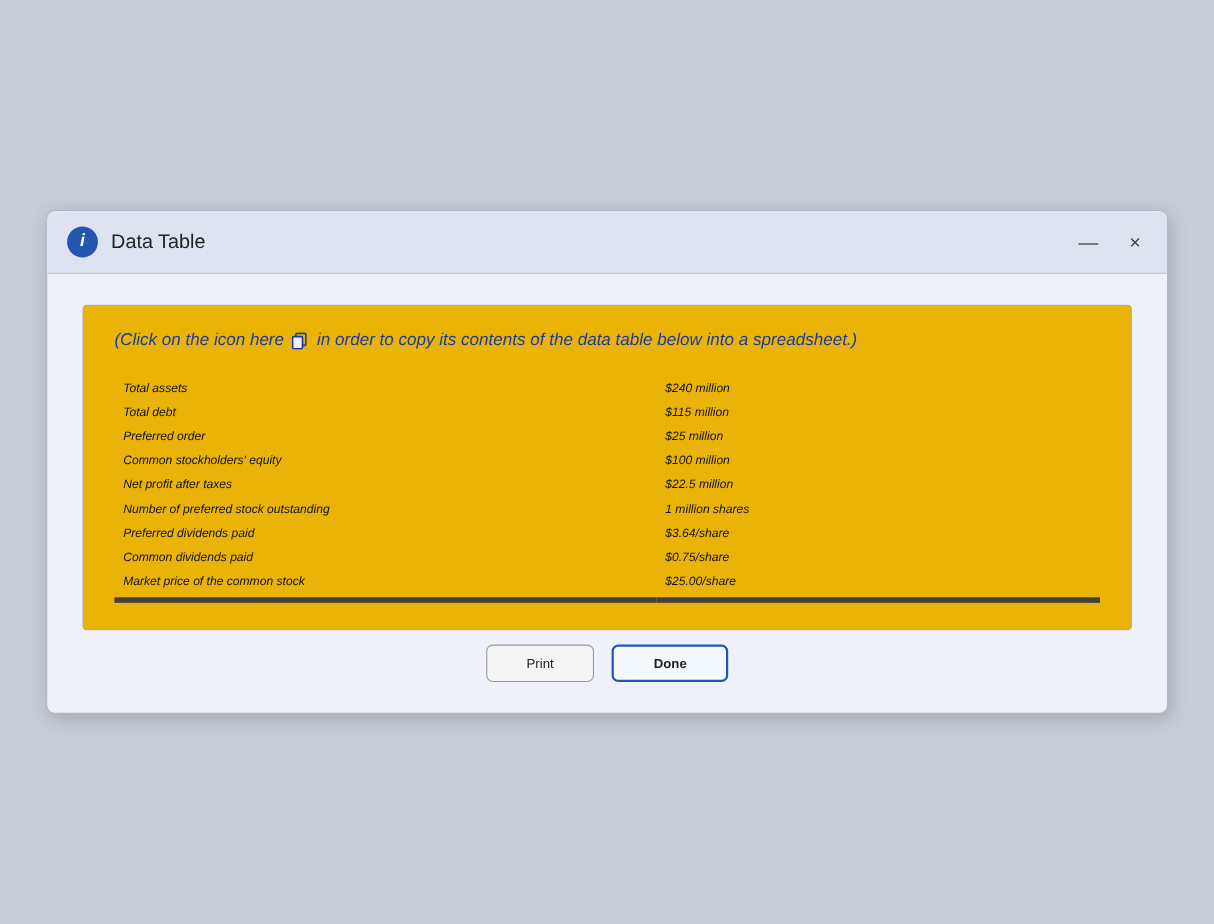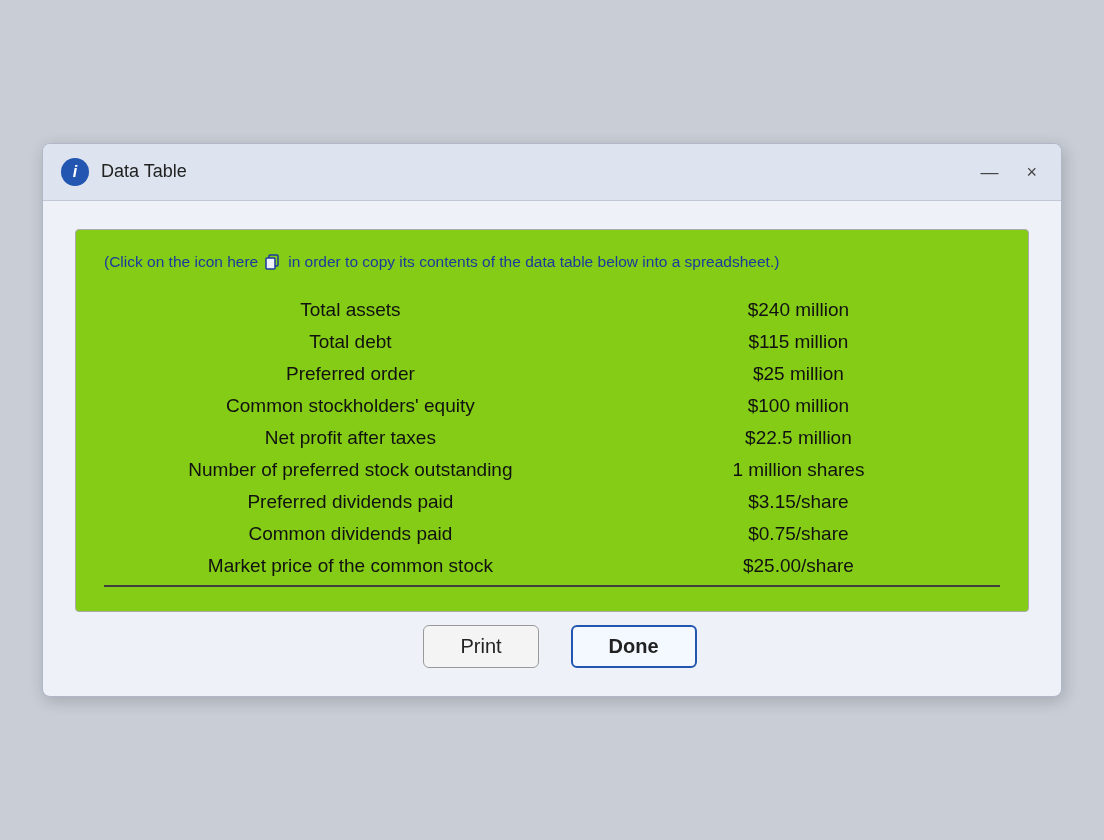--- a/index.html
+++ b/index.html
@@ -74,23 +74,24 @@
       line-height: 1;
     }
 
     .window-body {
       padding: 28px 32px 28px 32px;
     }
 
     .content-box {
       border: 1px solid #aaa;
       border-radius: 4px;
-      background: #84cc16;
+      background: #eab308;
       padding: 20px 28px 24px 28px;
       margin-bottom: 13px;
+      font-style: italic;
     }
 
     .instruction-text {
       color: #1a3a9e;
       font-size: 15.5px;
       line-height: 1.5;
       margin-bottom: 18px;
       display: flex;
       flex-wrap: wrap;
       align-items: center;
@@ -111,27 +112,26 @@
       height: 16px;
     }
 
     .data-table {
       width: 100%;
       border-collapse: collapse;
     }
 
     .data-table tbody tr td {
       padding: 5px 8px;
-      font-size: 19px;
+      font-size: 11px;
       color: #111;
-      text-align: center;
     }
 
     .data-table tbody tr:last-child td {
-      border-bottom: 2px solid #404040;
+      border-bottom: 5px solid #404040;
       padding-bottom: 8px;
     }
 
     .data-table tbody tr:first-child td {
       padding-top: 8px;
     }
 
     .col-label {
       text-align: left;
       width: 55%;
@@ -144,27 +144,26 @@
 
     .button-row {
       display: flex;
       justify-content: center;
       gap: 16px;
       margin-top: 4px;
     }
 
     .btn {
       padding: 8px 36px;
-      font-size: 20px;
+      font-size: 12px;
       border-radius: 6px;
       cursor: pointer;
       border: 1.5px solid #999;
       background: #f4f4f4;
       color: #222;
-      margin-left: 16px;
     }
 
     .btn-primary {
       border: 2.5px solid #2356b0;
       background: #f4f8ff;
       color: #222;
       font-weight: bold;
     }
   </style>
 </head>
@@ -216,21 +215,21 @@
             <tr>
               <td class="col-label">Net profit after taxes</td>
               <td class="col-value">$22.5 million</td>
             </tr>
             <tr>
               <td class="col-label">Number of preferred stock outstanding</td>
               <td class="col-value">1 million shares</td>
             </tr>
             <tr>
               <td class="col-label">Preferred dividends paid</td>
-              <td class="col-value">$3.15/share</td>
+              <td class="col-value">$3.64/share</td>
             </tr>
             <tr>
               <td class="col-label">Common dividends paid</td>
               <td class="col-value">$0.75/share</td>
             </tr>
             <tr>
               <td class="col-label">Market price of the common stock</td>
               <td class="col-value">$25.00/share</td>
             </tr>
           </tbody>

